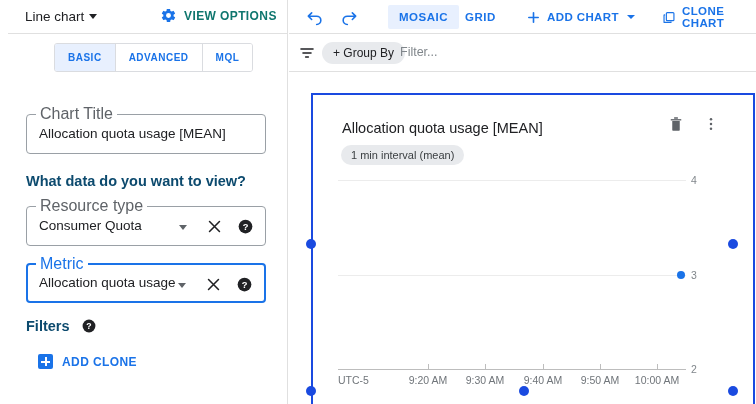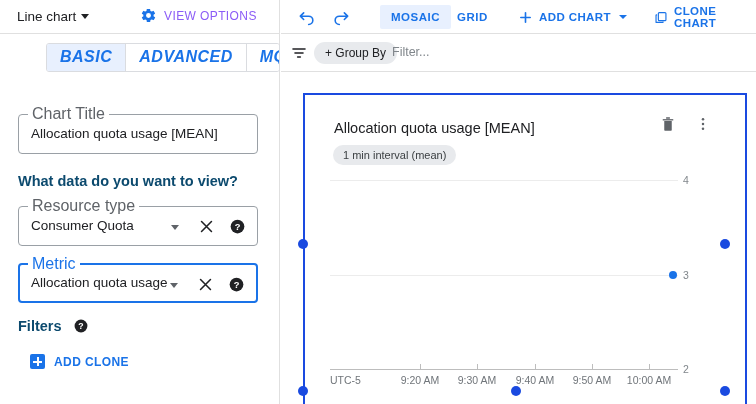--- a/index.html
+++ b/index.html
@@ -4,21 +4,21 @@
 <style>
   * { box-sizing: border-box; }
   html, body {
     margin: 0; padding: 0;
     width: 756px; height: 404px;
     overflow: hidden;
     background: #ffffff;
     font-family: "Liberation Sans", sans-serif;
     -webkit-font-smoothing: antialiased;
   }
-  .app { position: relative; width: 607px; height: 404px; }
+  .app { position: relative; width: 607px; height: 404px; margin-left: 8px; }
 
   
   .left-panel {
     position: absolute; left: 0; top: 0;
     width: 280px; height: 404px;
     background: #fff;
     border-right: 1px solid #e0e0e0;
   }
   .left-header {
     position: relative;
@@ -32,47 +32,46 @@
     font-size: 13.5px; color: #202124; cursor: pointer;
   }
   .caret-down {
     width: 0; height: 0;
     border-left: 4.5px solid transparent;
     border-right: 4.5px solid transparent;
     border-top: 5px solid #202124;
     display: inline-block;
   }
   .view-options {
-    position: absolute; left: 140px; top: 7px;
+    position: absolute; left: 152px; top: 7px;
     display: flex; align-items: center; gap: 7px;
-    color: #8b5cf6; font-size: 12px; font-weight: normal;
+    color: #0f766e; font-size: 12px; font-weight: bold;
     letter-spacing: .4px; cursor: pointer;
   }
   .gear { width: 17px; height: 17px; display:block; }
 
   .tabs-row {
     position: absolute; left: 0; top: 34px;
     width: 280px; height: 46px;
     display: flex; align-items: center;
   }
   .tabs {
     margin-left: 46px;
     display: flex;
     border: 1px solid #dadce0;
     border-radius: 3px;
     overflow: hidden;
     height: 29px;
   }
   .tab {
     display: flex; align-items: center; justify-content: center;
     padding: 0 13px;
-    font-size: 16px; font-weight: bold; letter-spacing: .5px;
+    font-size: 10px; font-weight: bold; letter-spacing: .5px;
     color: #1a73e8; background: #fff; cursor: pointer;
     border-right: 1px solid #dadce0;
-    font-style: italic;
   }
   .tab:last-child { border-right: none; }
   .tab.active { background: #e8f0fe; }
 
   
   .field {
     position: absolute;
     width: 240px; height: 40px;
     border: 1px solid #9aa0a6;
     border-radius: 4px;

